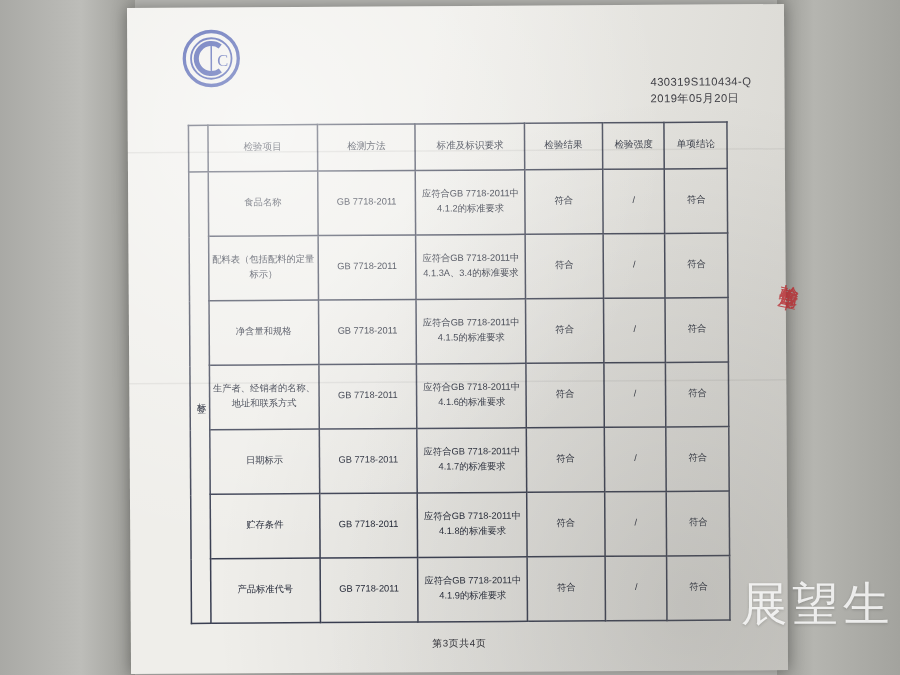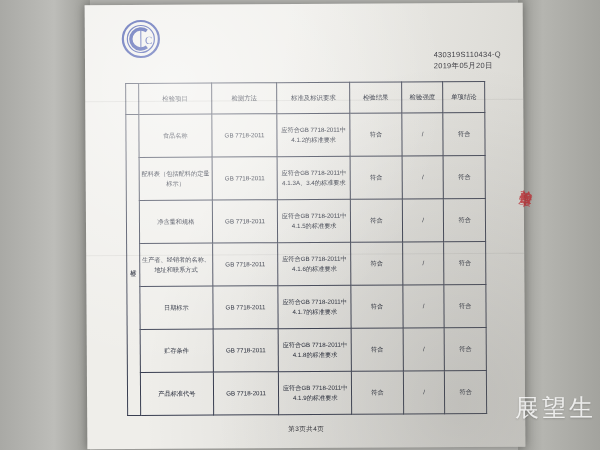--- a/index.html
+++ b/index.html
@@ -157,21 +157,21 @@
     letter-spacing: 1px;
     z-index: 7;
     font-family: "Liberation Serif", serif;
   }
 
   
   .watermark {
     position: absolute;
     right: 4px;
     bottom: 26px;
-    font-size: 24px;
+    font-size: 31px;
     color: rgba(255,255,255,0.82);
     letter-spacing: 3px;
     font-family: "Liberation Serif", serif;
     z-index: 8;
     white-space: nowrap;
     text-shadow: 0 1px 2px rgba(0,0,0,0.18);
   }
 
   
   .crease {

